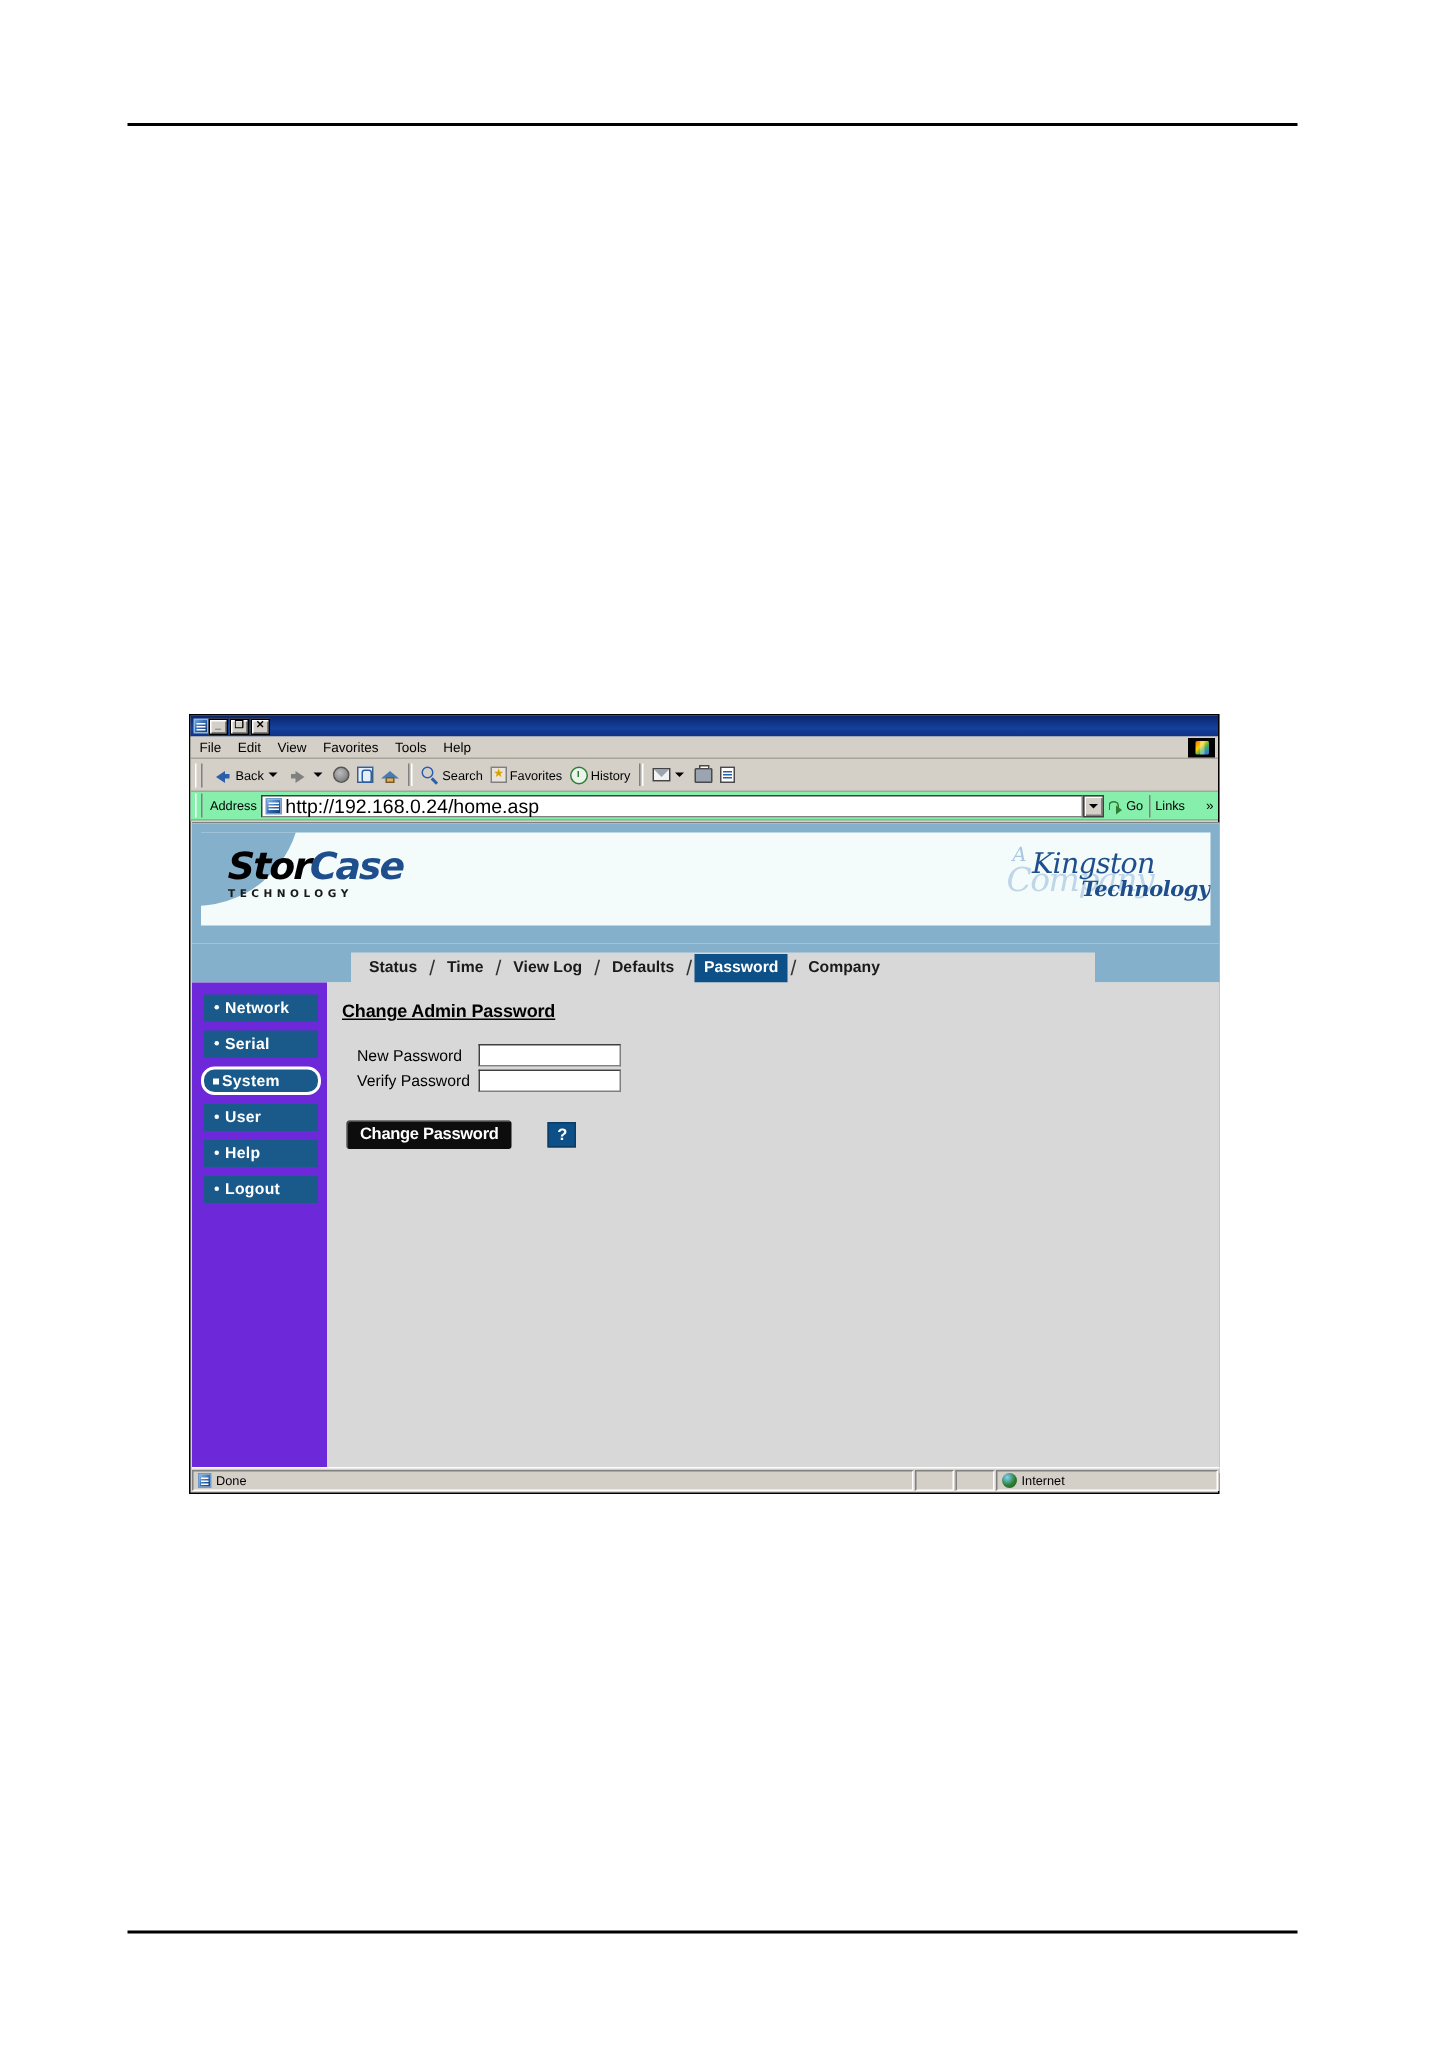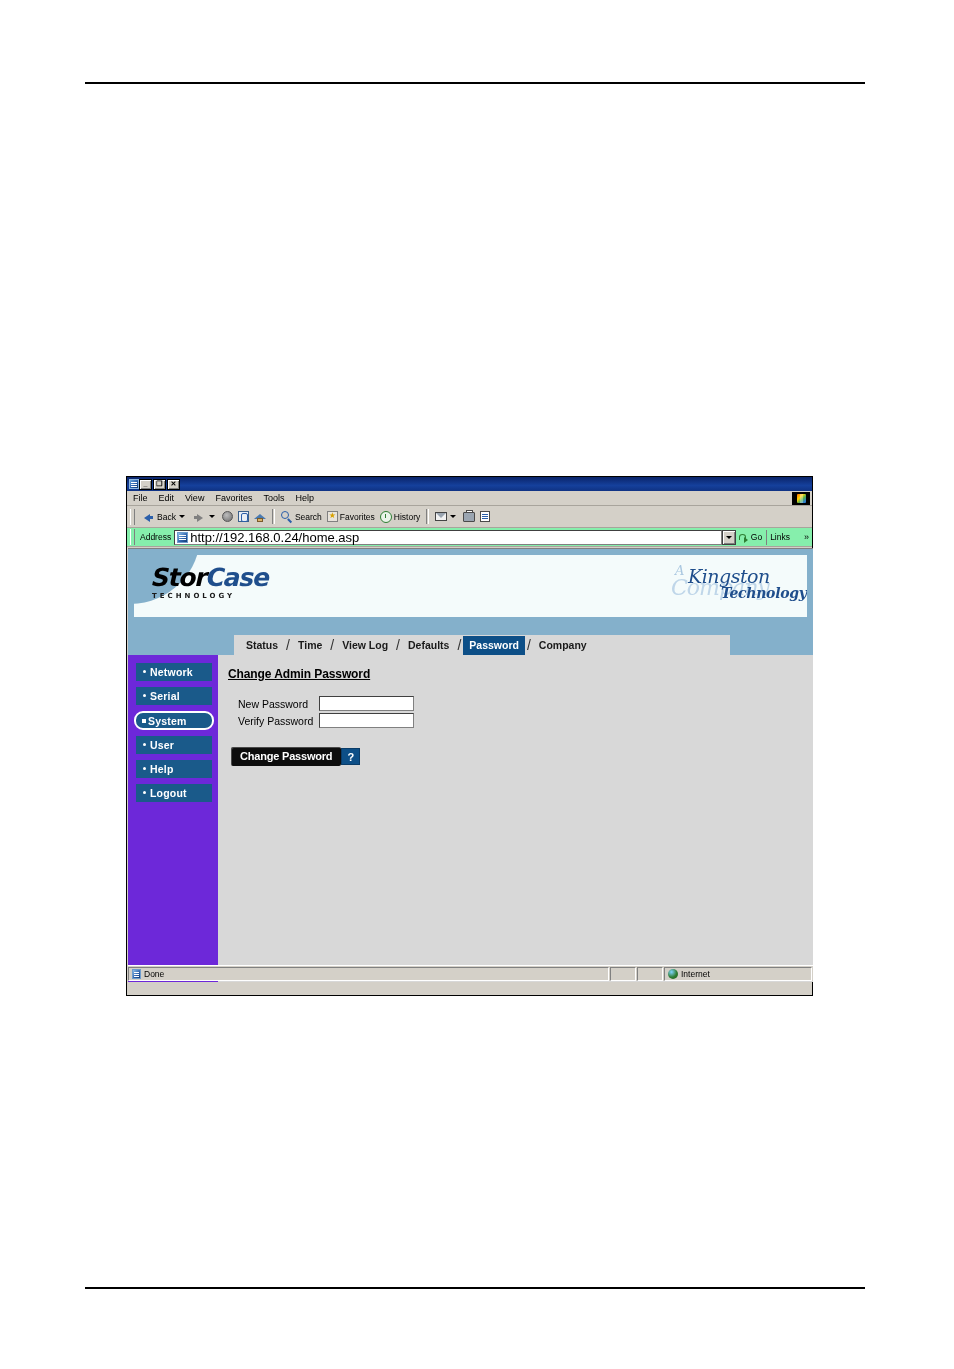--- a/index.html
+++ b/index.html
@@ -614,21 +614,21 @@
     border-left-color: #404040;
     box-sizing: border-box;
     font-size: 10px;
     padding: 0 2px;
     font-family: "Liberation Sans", sans-serif;
   }
   .btn-row {
     margin: 18px 0 12px 3px;
     display: flex;
     align-items: center;
-    gap: 0;
+    gap: 24px;
   }
   .btn-black {
     background: #0d0d0d;
     color: #ffffff;
     font-size: 11px;
     font-weight: bold;
     padding: 3px 9px 4px 9px;
     border: none;
     border-radius: 2px;
     font-family: "Liberation Sans", sans-serif;
@@ -647,21 +647,21 @@
     align-items: center;
     justify-content: center;
     box-sizing: border-box;
     font-family: "Liberation Sans", sans-serif;
   }
 
   
   .status-bar {
     position: absolute;
     left: 1px;
-    bottom: 14px;
+    bottom: 1px;
     width: 685px;
     height: 16px;
     background: #d4d0c8;
     border-top: 1px solid #ffffff;
     display: flex;
     align-items: center;
     box-sizing: border-box;
   }
   .sb-pane {
     height: 14px;

